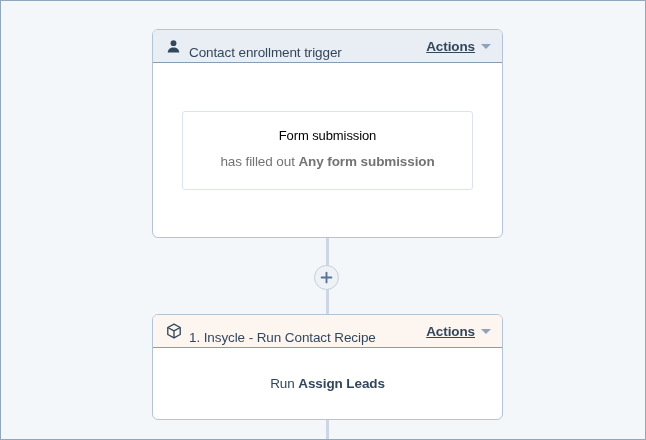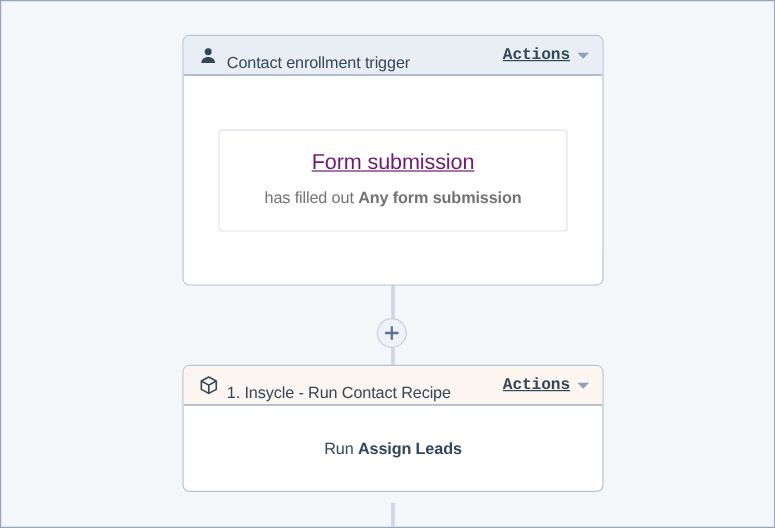--- a/index.html
+++ b/index.html
@@ -60,21 +60,21 @@
     left: 151px;
     width: 351px;
     box-sizing: border-box;
     background: #ffffff;
     border: 1px solid #b4c4d7;
     border-radius: 6px;
     z-index: 2;
     overflow: hidden;
   }
   #card-trigger { top: 28px;  height: 209px; }
-  #card-action  { top: 303px; height: 106px; }
+  #card-action  { top: 313px; height: 106px; }
 
   .card-header {
     height: 33px;
     box-sizing: border-box;
     display: flex;
     align-items: center;
     padding: 0 11px 0 12px;
     border-bottom: 1px solid #8a9cb3;
   }
   .header-trigger { background: #e9eef5; }
@@ -106,21 +106,20 @@
     display: flex;
     align-items: center;
     cursor: pointer;
   }
   .actions-label {
     font-size: 13.5px;
     font-weight: bold;
     color: #33475b;
     text-decoration: underline;
     letter-spacing: -0.1px;
-    font-family: Liberation Mono, monospace;
   }
   .caret {
     margin-left: 6px;
     width: 0;
     height: 0;
     border-left: 5px solid transparent;
     border-right: 5px solid transparent;
     border-top: 5px solid #8ea2bd;
   }
 
@@ -136,25 +135,24 @@
   
   .criteria-box {
     width: 291px;
     box-sizing: border-box;
     border: 1px solid #dde3ec;
     border-radius: 3px;
     padding: 16px 14px 17px;
     text-align: center;
   }
   .criteria-type {
-    font-size: 18px;
-    color: #701a75;
+    font-size: 13px;
+    color: #000000;
     margin-bottom: 9px;
     letter-spacing: -0.1px;
-    text-decoration: underline;
   }
   .criteria-line {
     font-size: 13.5px;
     color: #737373;
     line-height: 20px;
     letter-spacing: -0.1px;
   }
   .criteria-line b { font-weight: bold; }
 
   .action-body-text {

